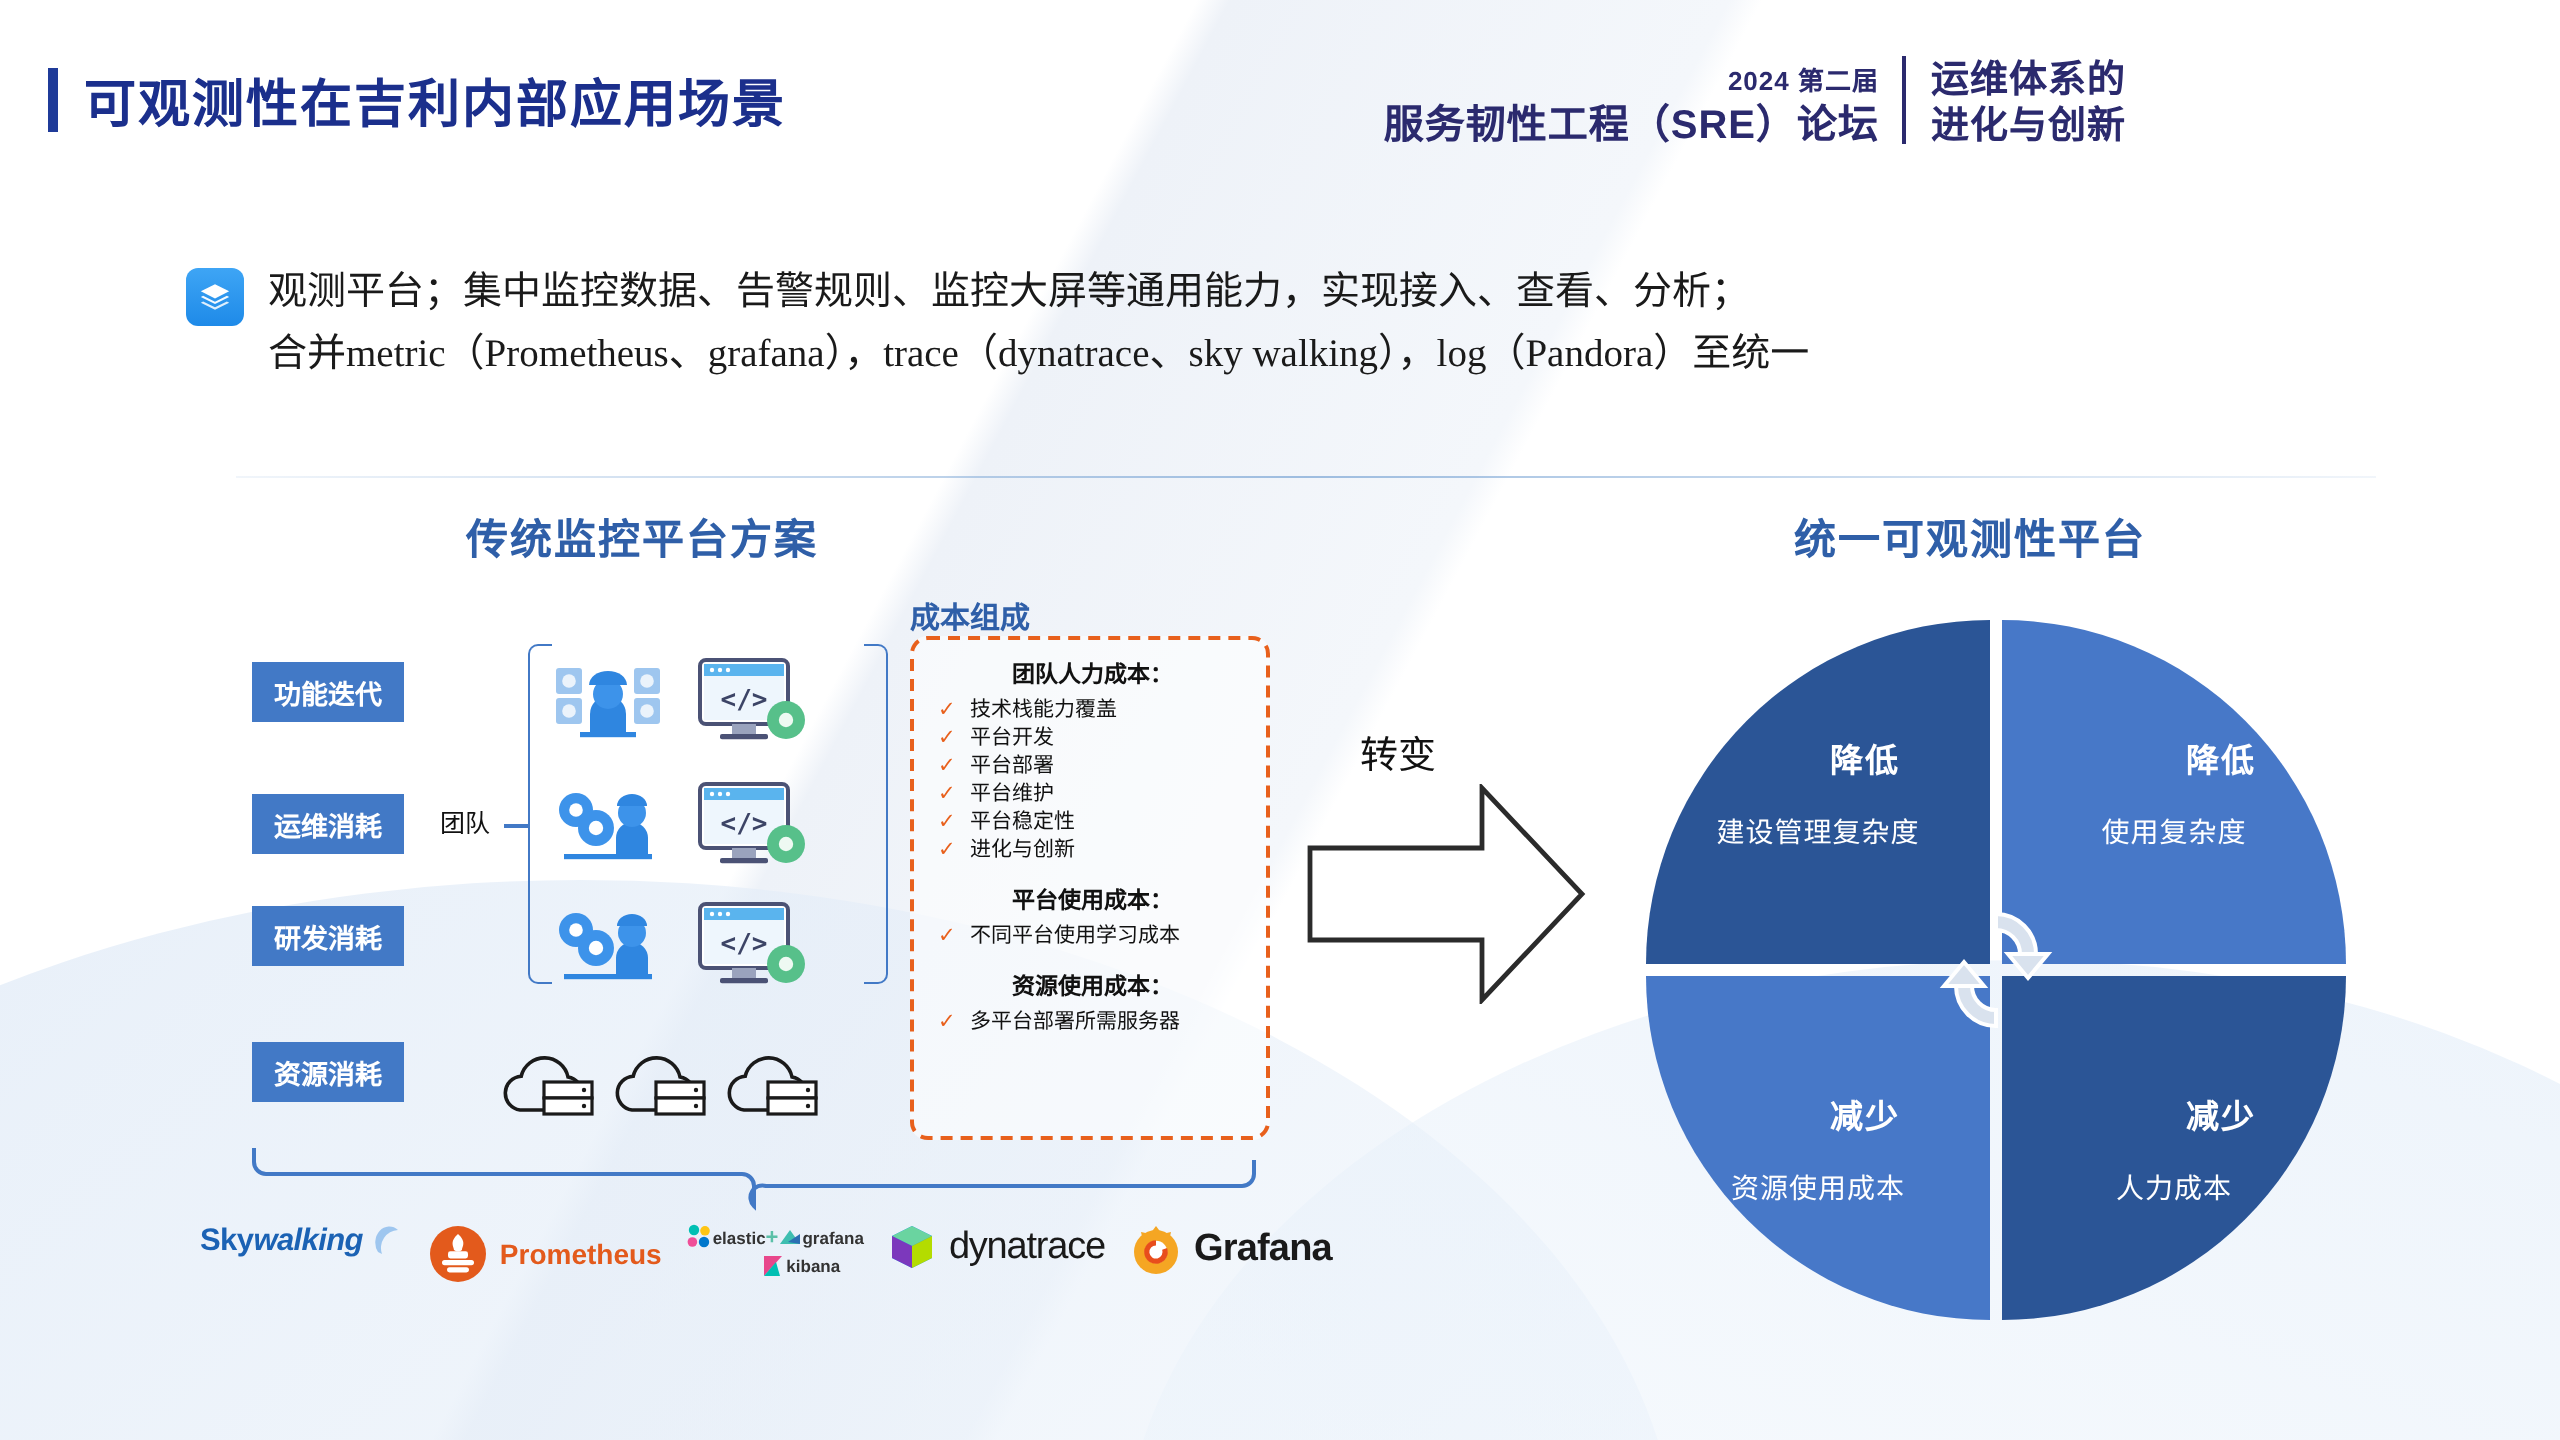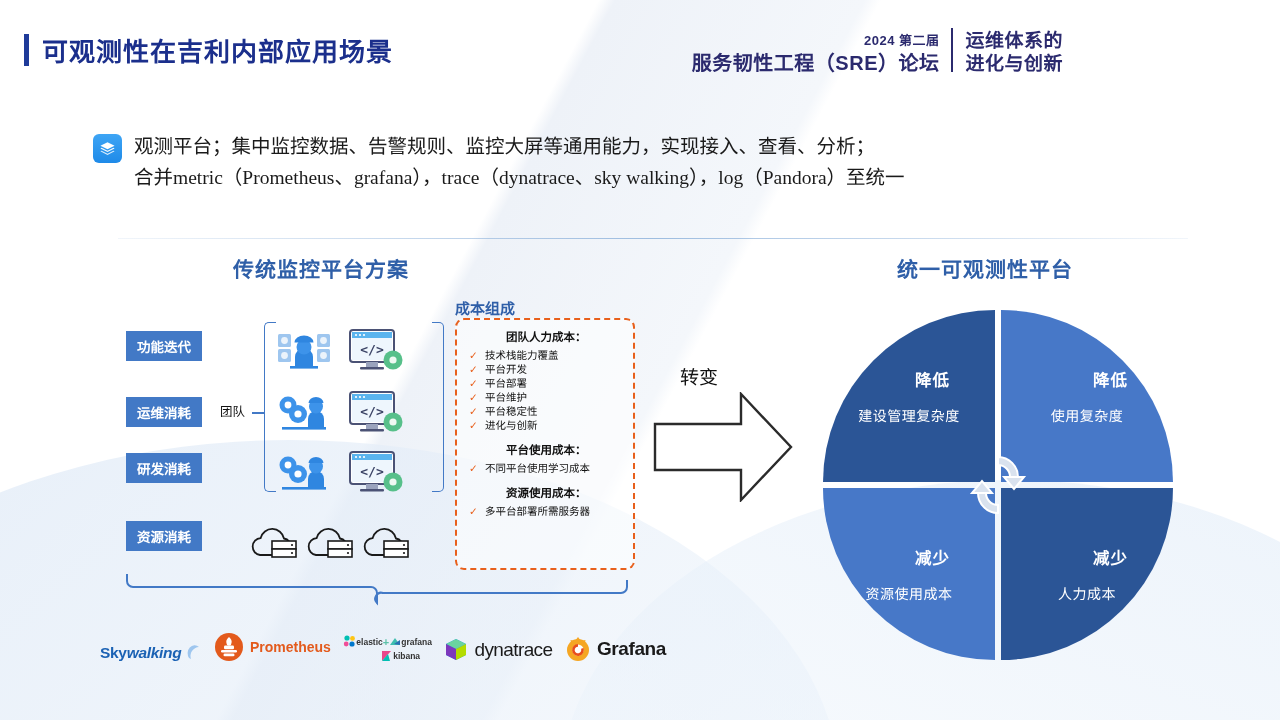--- a/index.html
+++ b/index.html
@@ -166,21 +166,21 @@
   .cost-item::before {
     content: "✓"; position: absolute; left: 3px; top: 0;
     color: #e8601c; font-size: 10.5px; font-weight: bold;
   }
 
   
   .brace-wrap { position: absolute; left: 124px; top: 572px; width: 513px; height: 42px; }
 
   .logo-row {
     position: absolute; left: 100px; top: 612px; width: 566px; height: 50px;
-    display: flex; align-items: flex-end; justify-content: space-between;
+    display: flex; align-items: flex-start; justify-content: space-between;
   }
   .logo { display: flex; align-items: center; gap: 6px; }
   .logo-sky   { color: #1b62b4; font-size: 15.5px; font-weight: bold; letter-spacing: -.3px; }
   .logo-prom  { color: #e35a1c; font-size: 14px; font-weight: bold; }
   .logo-dyna  { color: #1a1a1a; font-size: 19px; letter-spacing: -.6px; }
   .logo-graf  { color: #1a1a1a; font-size: 19px; font-weight: bold; letter-spacing: -.4px; }
   .elk { display: flex; flex-direction: column; gap: 2px; font-size: 8px; }
   .elk-row { display: flex; align-items: center; gap: 0; }
   .elk-row span { font-size: 8.5px; color: #333; font-weight: 600; }
 

